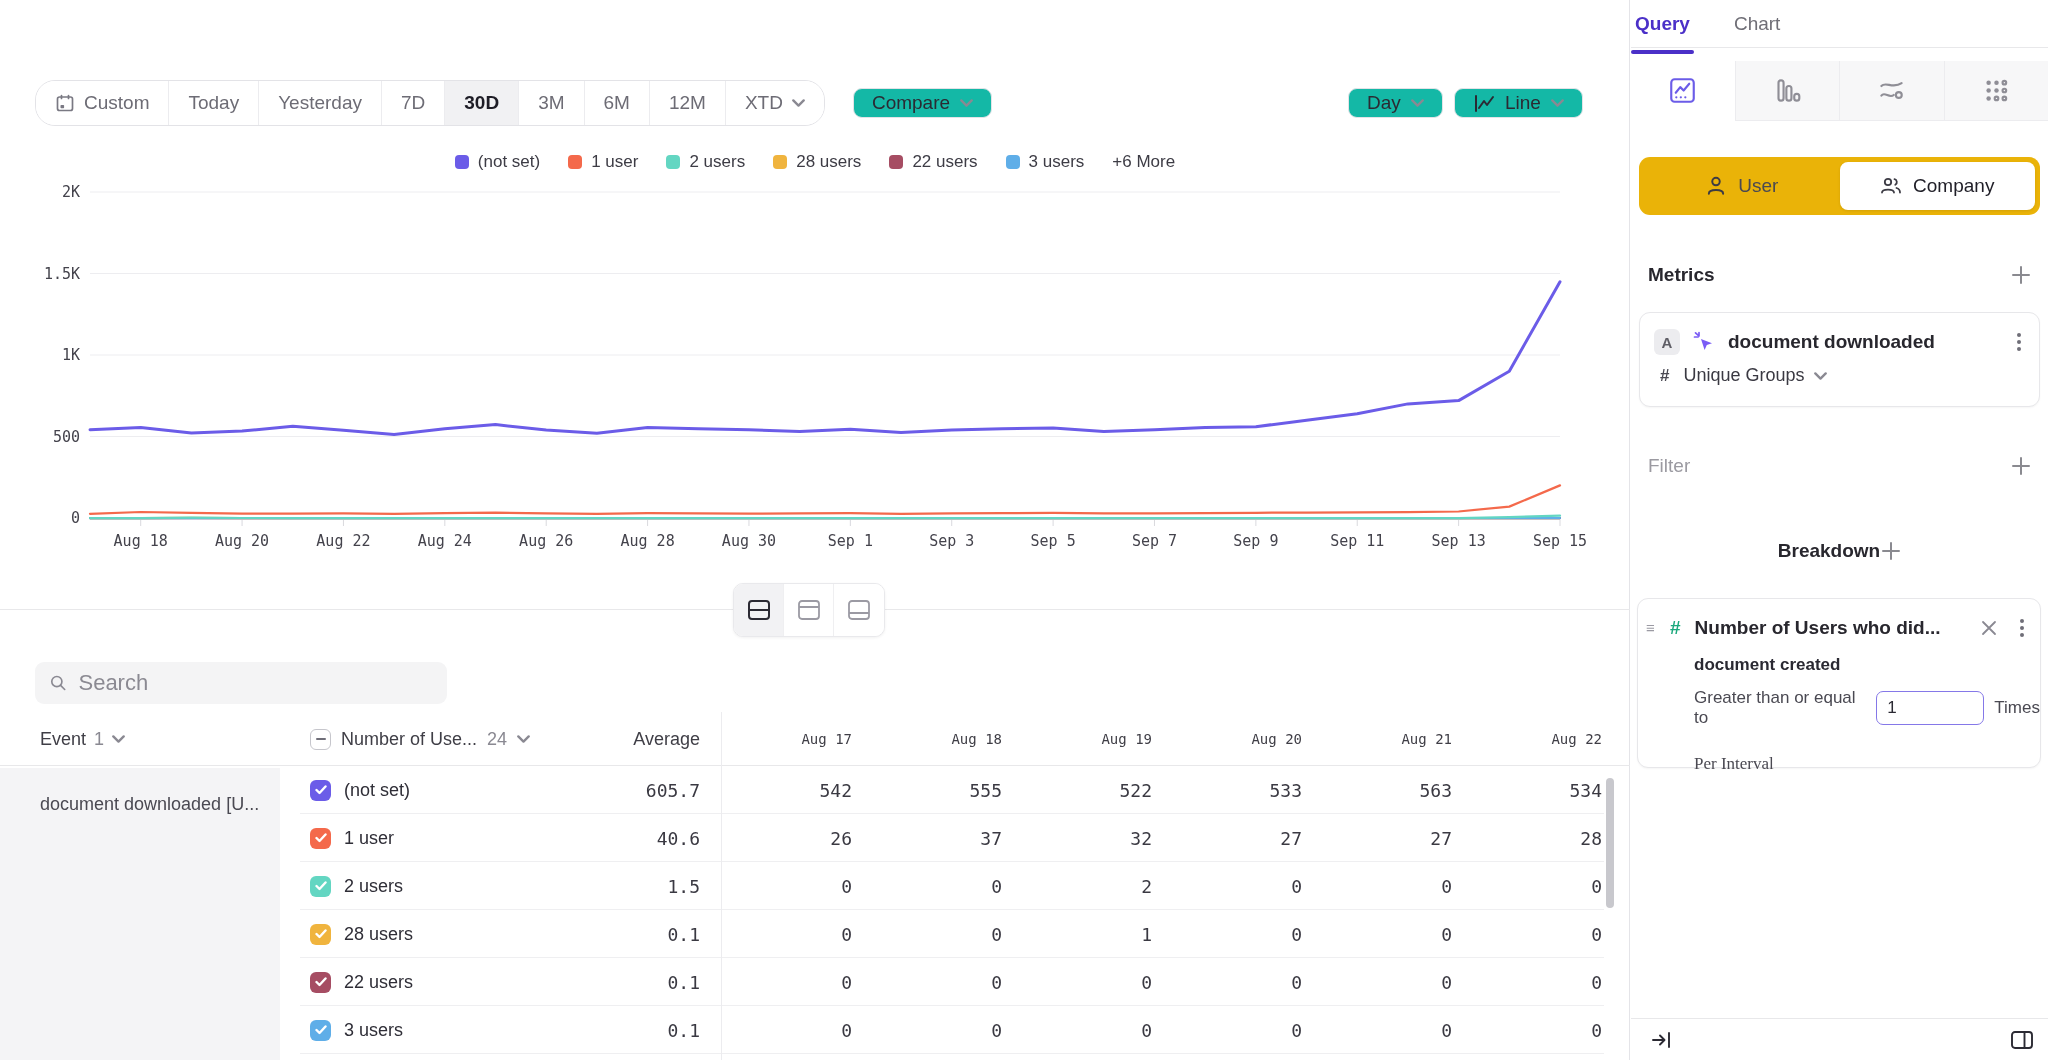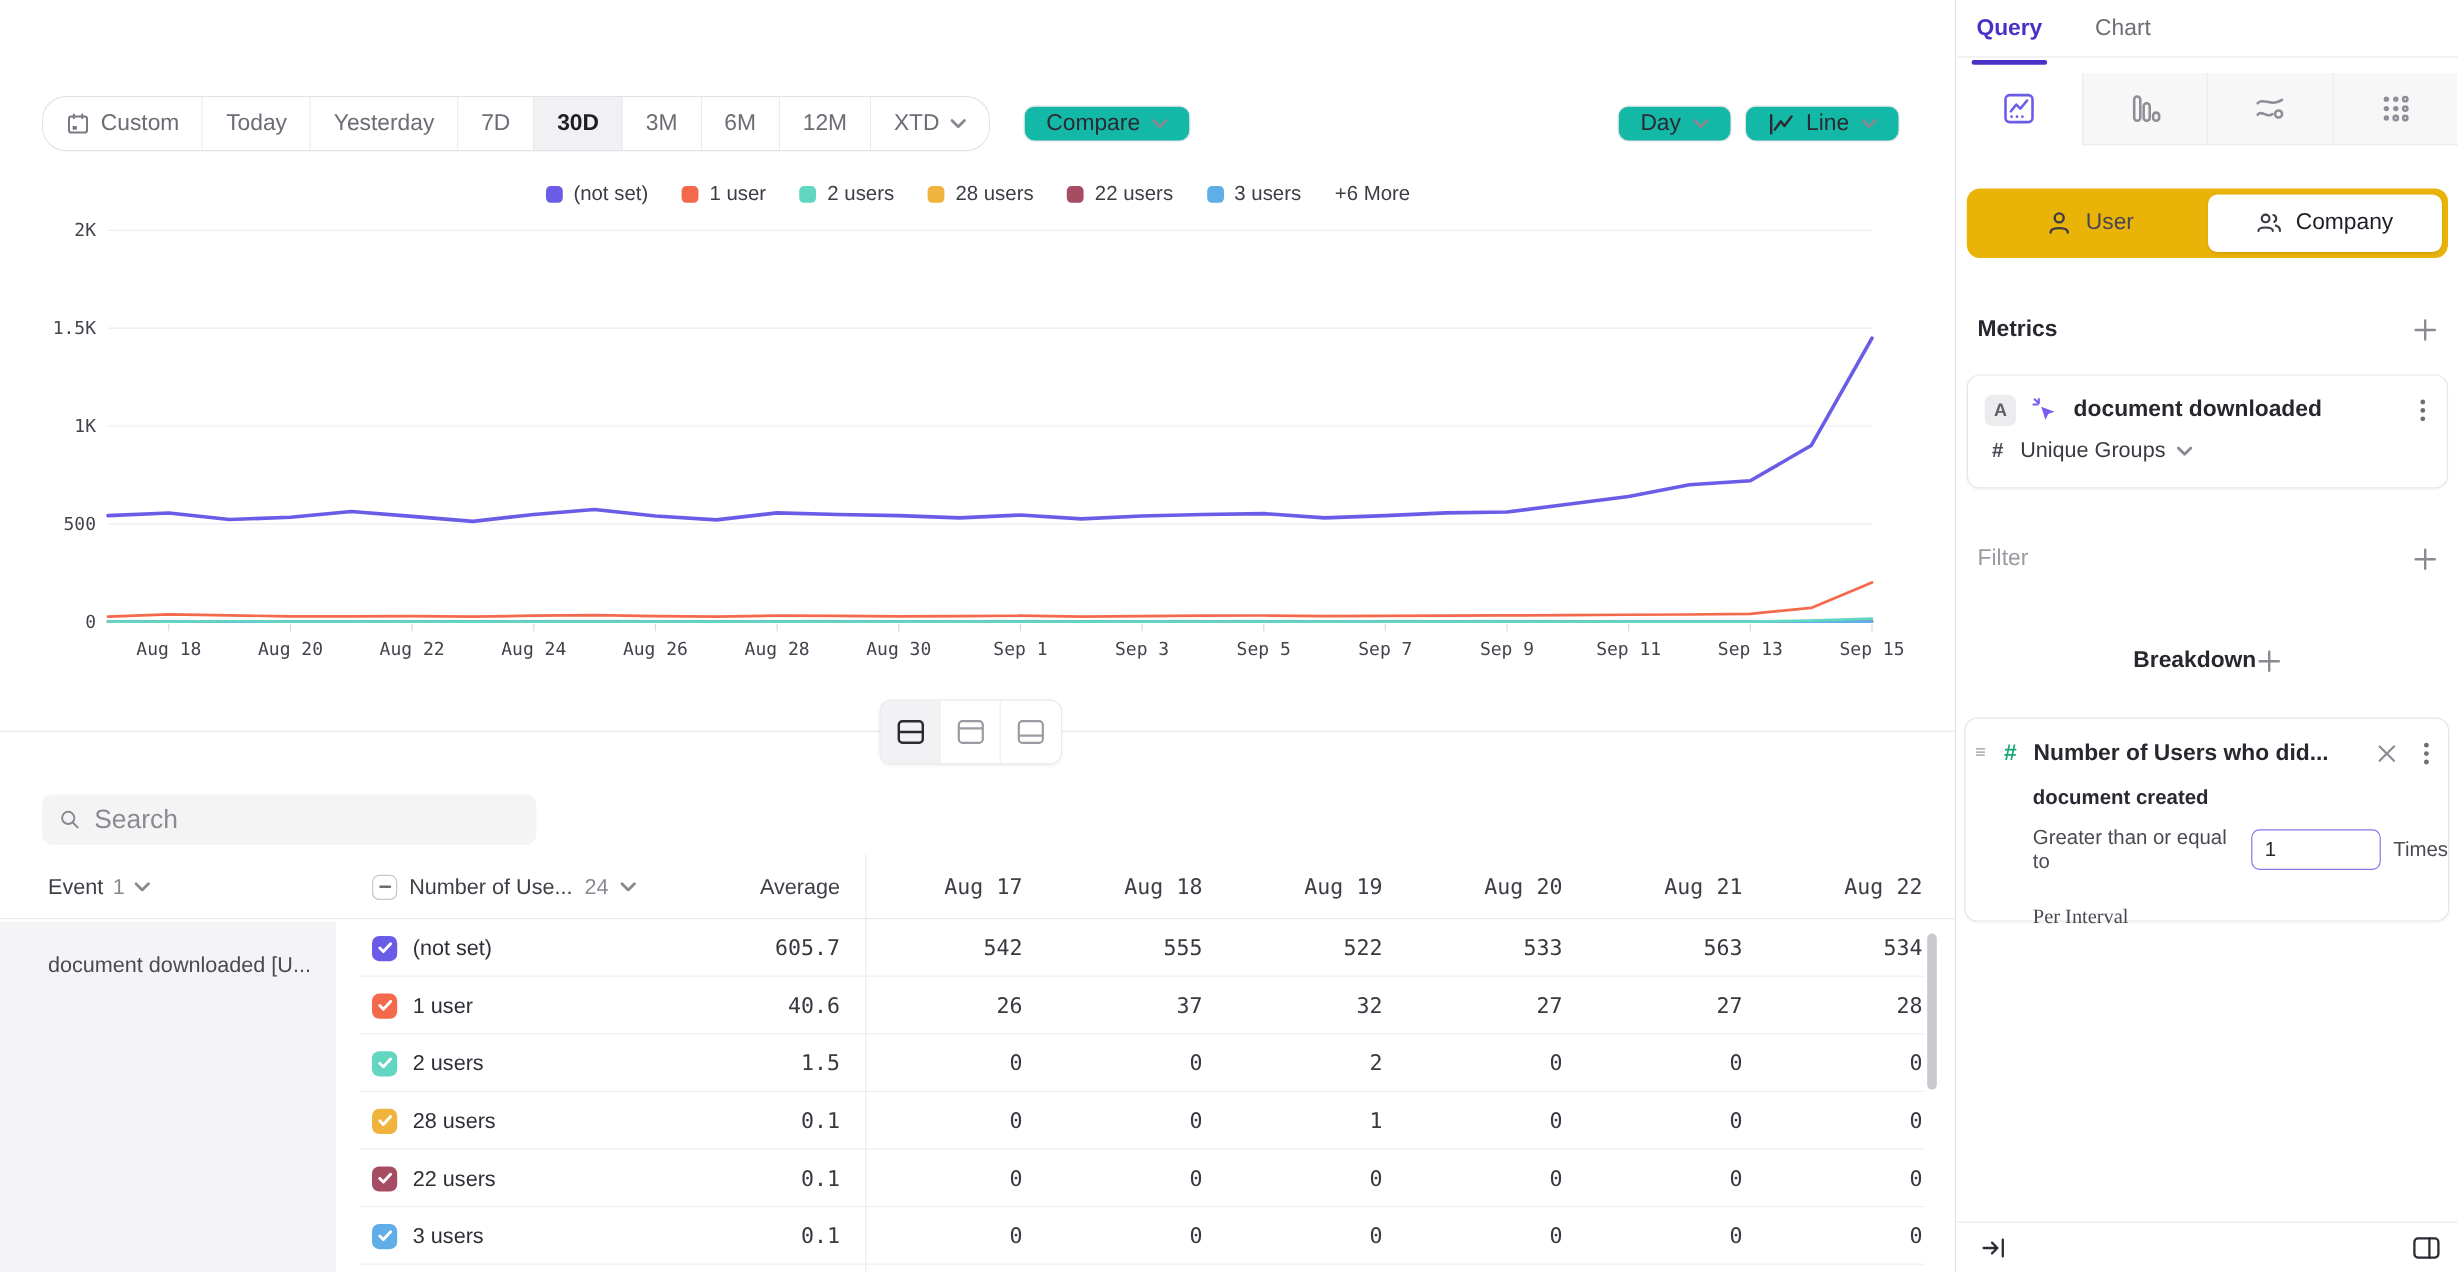--- a/index.html
+++ b/index.html
@@ -53,41 +53,41 @@
   .searchbox input::placeholder { color:#8b8a92; }
 
   
   .trow { display:grid; grid-template-columns:280px 280px 140px 152px 150px 150px 150px 150px 150px; align-items:center; }
   .thead { position:absolute; left:0; top:712px; width:1630px; height:54px; border-bottom:1px solid #e8e8ea; }
   .thead .trow { height:54px; }
   .th { font-size:18px; color:#3f3e46; }
   .th-event { padding-left:40px; display:flex; align-items:center; gap:8px; cursor:pointer; }
   .th-group { display:flex; align-items:center; gap:10px; padding-left:30px; cursor:pointer; }
   .count { color:#8a8992; }
-  .num-h { text-align:right; font-family:"DejaVu Sans Mono", monospace; font-size:18px; }
+  .num-h { text-align:right; font-family:"DejaVu Sans Mono", monospace; font-size:14px; }
   .avg-h { text-align:right; font-size:18px; }
   .tbody { position:absolute; left:0; top:766px; width:1630px; }
   .row { position:relative; height:48px; }
   .row::after { content:""; position:absolute; left:300px; right:26px; bottom:0; height:1px; background:#efeff1; }
   .cell-label { display:flex; align-items:center; gap:13px; padding-left:30px; font-size:18px; color:#2f2e37; }
   .cbx { width:21px; height:21px; border-radius:6px; display:flex; align-items:center; justify-content:center; cursor:pointer; }
   .cbx svg { width:12px; height:10px; }
   .cbx svg path { fill:none; stroke:#fff; stroke-width:2.4; stroke-linecap:round; stroke-linejoin:round; }
   .cbx-ind { width:21px; height:21px; border:1.5px solid #c6c6cc; border-radius:6px; background:#fff;
     display:flex; align-items:center; justify-content:center; cursor:pointer; }
   .cbx-ind div { width:10px; height:2px; background:#6f6e78; border-radius:1px; }
   .num { text-align:right; font-family:"DejaVu Sans Mono", monospace; font-size:18px; color:#3a3942; }
   .event-block { position:absolute; left:0; top:768px; width:280px; height:292px; background:#f4f4f6; }
   .event-block span { display:block; padding:26px 20px 0 40px; font-size:18px; color:#4a4952; white-space:nowrap; overflow:hidden; }
   .vline-table { position:absolute; left:721px; top:712px; width:1px; height:348px; background:#ececef; }
   .scroll-thumb { position:absolute; left:1606px; top:778px; width:8px; height:130px; border-radius:4px; background:#c8c8cd; cursor:pointer; }
 
   
   .panel { position:absolute; left:1631px; top:0; width:417px; height:1060px; background:#fff; }
-  .ptabs { position:absolute; left:0; top:0; width:417px; height:48px; border-bottom:1px solid #e8e8ea; display:flex; align-items:center; gap:44px; padding-left:16px; }
+  .ptabs { position:absolute; left:0; top:0; width:417px; height:48px; border-bottom:1px solid #e8e8ea; display:flex; align-items:center; gap:44px; padding-left:4px; }
   .ptab { font-size:19px; color:#6f6e76; cursor:pointer; position:relative; height:60px; display:flex; align-items:center; }
   .ptab.active { color:#4b30c8; font-weight:bold; }
   .ptab.active::after { content:""; position:absolute; left:-4px; right:-4px; bottom:0; height:4px; background:#4b30c8; border-radius:2px; }
   .ctype-row { position:absolute; left:0; top:61px; width:417px; height:60px; display:flex; }
   .ctype { flex:1; display:flex; align-items:center; justify-content:center; background:#f7f7f8;
     border-left:1px solid #ececef; border-bottom:1px solid #ececef; cursor:pointer; }
   .ctype.selected { background:#fff; border-bottom:1px solid #fff; }
   .ctype:first-child { border-left:0; }
   .ctype svg { width:27px; height:27px; }
   .ctype svg .st { fill:none; stroke:#8f8e96; stroke-width:1.9; stroke-linecap:round; stroke-linejoin:round; }

